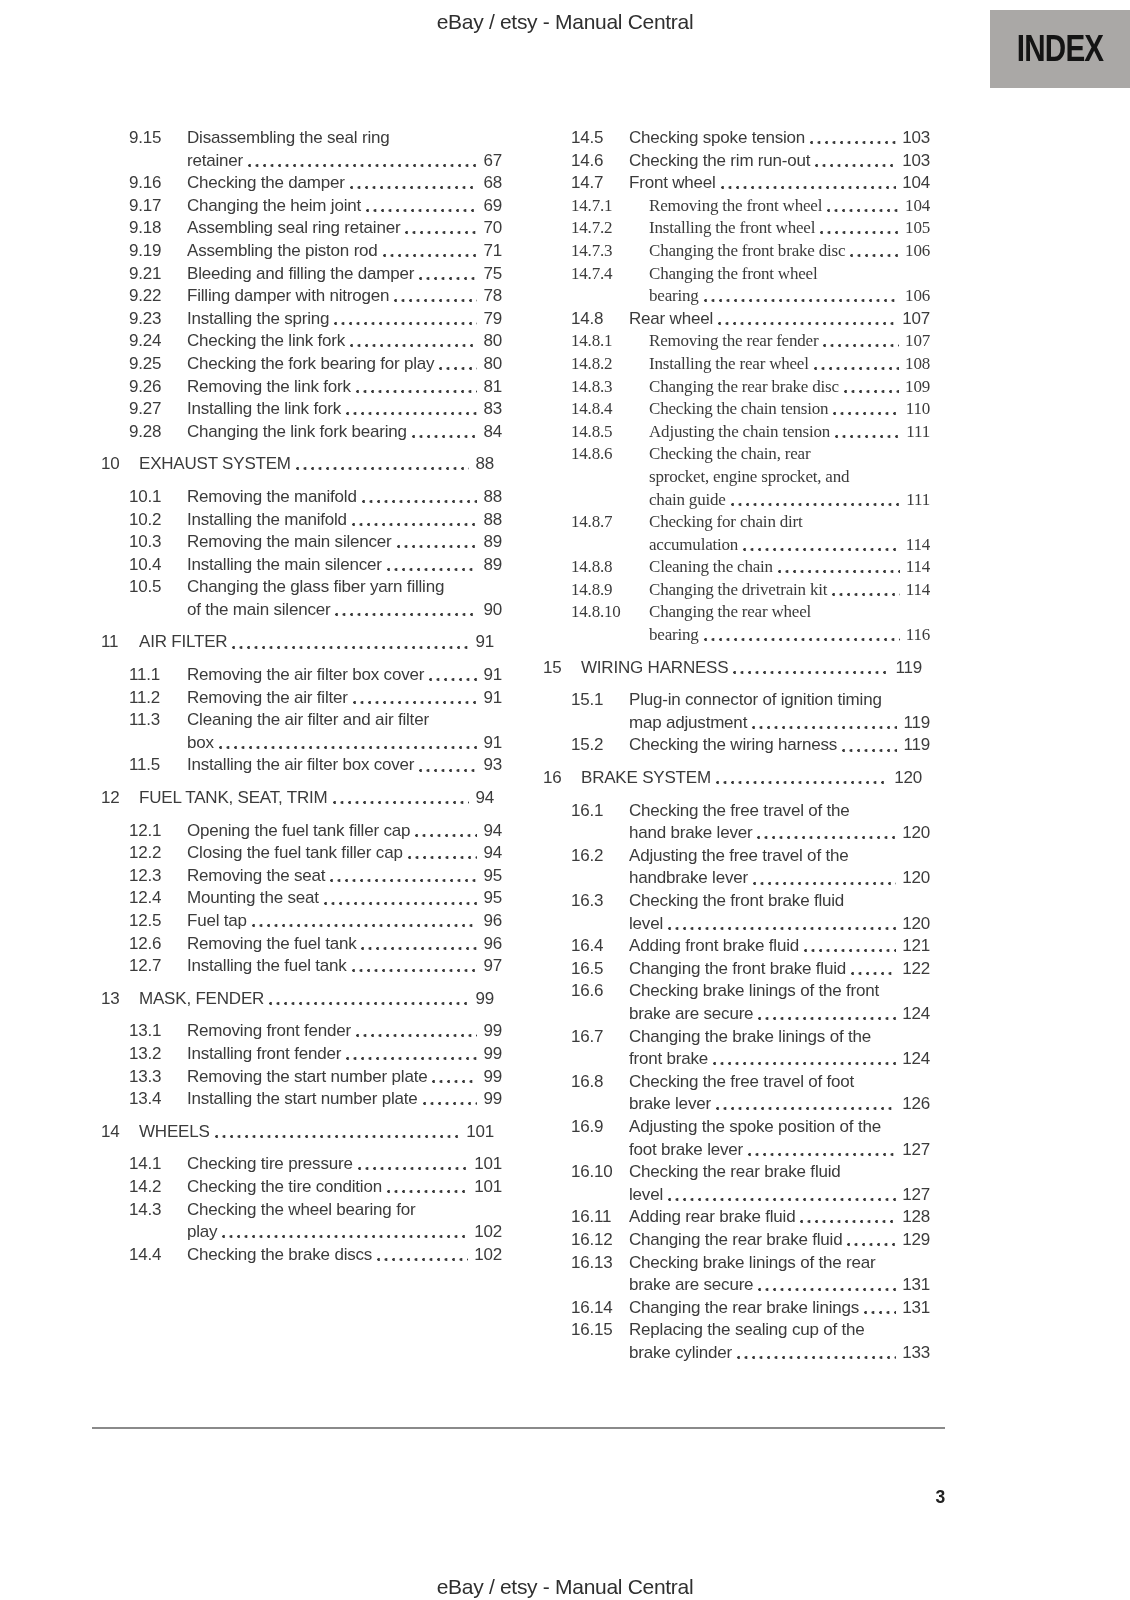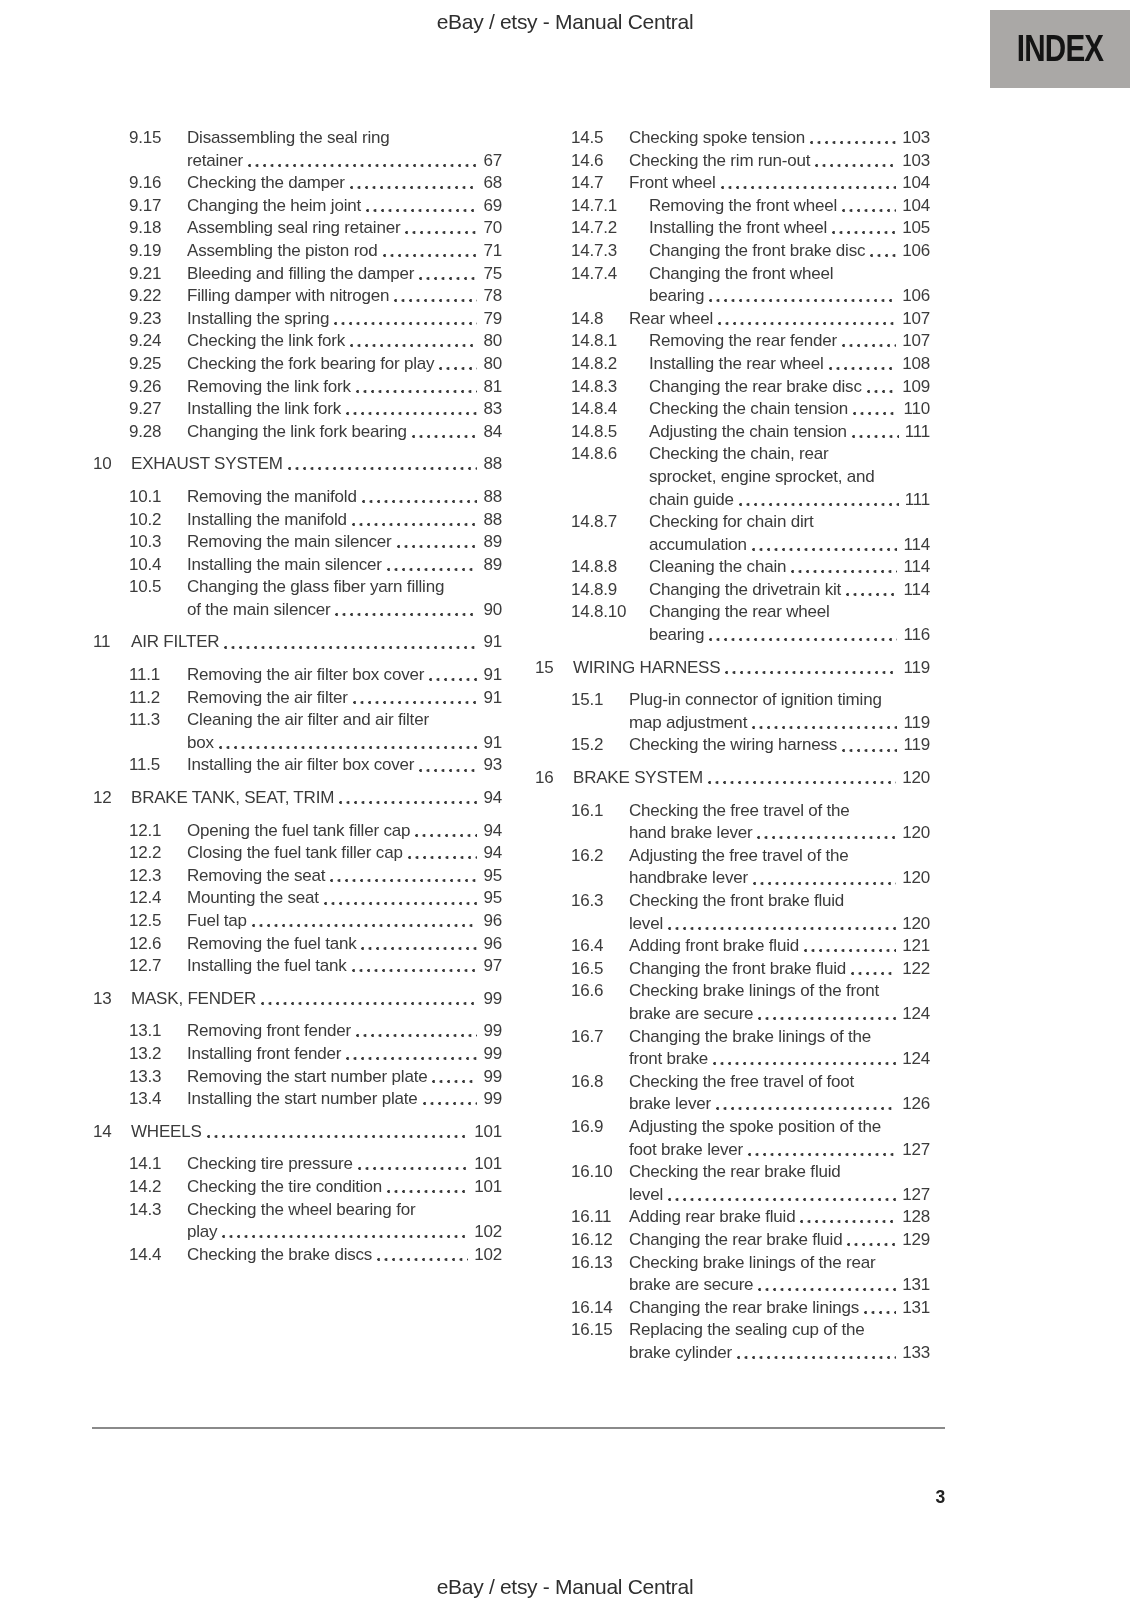--- a/index.html
+++ b/index.html
@@ -23,24 +23,24 @@
   }
   .index-label{
     font-size:37px;font-weight:700;color:var(--index-text,#141414);
     transform:scaleX(0.8);letter-spacing:-1px;
   }
   .toc{position:absolute;top:127px;left:93px;display:flex;}
   .col-left{width:409px;margin-right:33px;}
   .col-right{width:395px;}
   .entry{display:flex;}
   .entry .num{flex:0 0 58px;}
-  .entry.main{margin:10px 0;}
+  .entry.main{margin:10px 8px;}
   .entry.main .num{flex:0 0 38px;}
   .entry.sub{padding-left:36px;}
-  .entry.subsub{padding-left:36px;}
+  .entry.subsub{padding-left:36px;font-family:Liberation Serif, serif;}
   .entry.subsub .num{flex:0 0 78px;}
   .body{flex:1;min-width:0;}
   .line,.txt{white-space:nowrap;}
   .lastline{display:flex;}
   .leader{
     flex:1 1 10px;min-width:10px;
     margin:0 6px 4.5px 5px;align-self:flex-end;height:5px;
     background-image:radial-gradient(circle at 1.5px 2.5px, var(--body-text,#3b3b3b) 1.3px, rgba(0,0,0,0) 1.5px);
     background-repeat:repeat-x;background-size:7.5px 5px;
   }
@@ -306,21 +306,21 @@
             <span class="txt">Installing the air filter box cover</span>
             <span class="leader"></span>
             <span class="pg">93</span>
           </div>
         </div>
       </div>
       <div class="entry main">
         <span class="num">12</span>
         <div class="body">
           <div class="lastline">
-            <span class="txt">BRAKE TANK, SEAT, TRIM</span>
+            <span class="txt">FUEL TANK, SEAT, TRIM</span>
             <span class="leader"></span>
             <span class="pg">94</span>
           </div>
         </div>
       </div>
       <div class="entry sub">
         <span class="num">12.1</span>
         <div class="body">
           <div class="lastline">
             <span class="txt">Opening the fuel tank filler cap</span>

